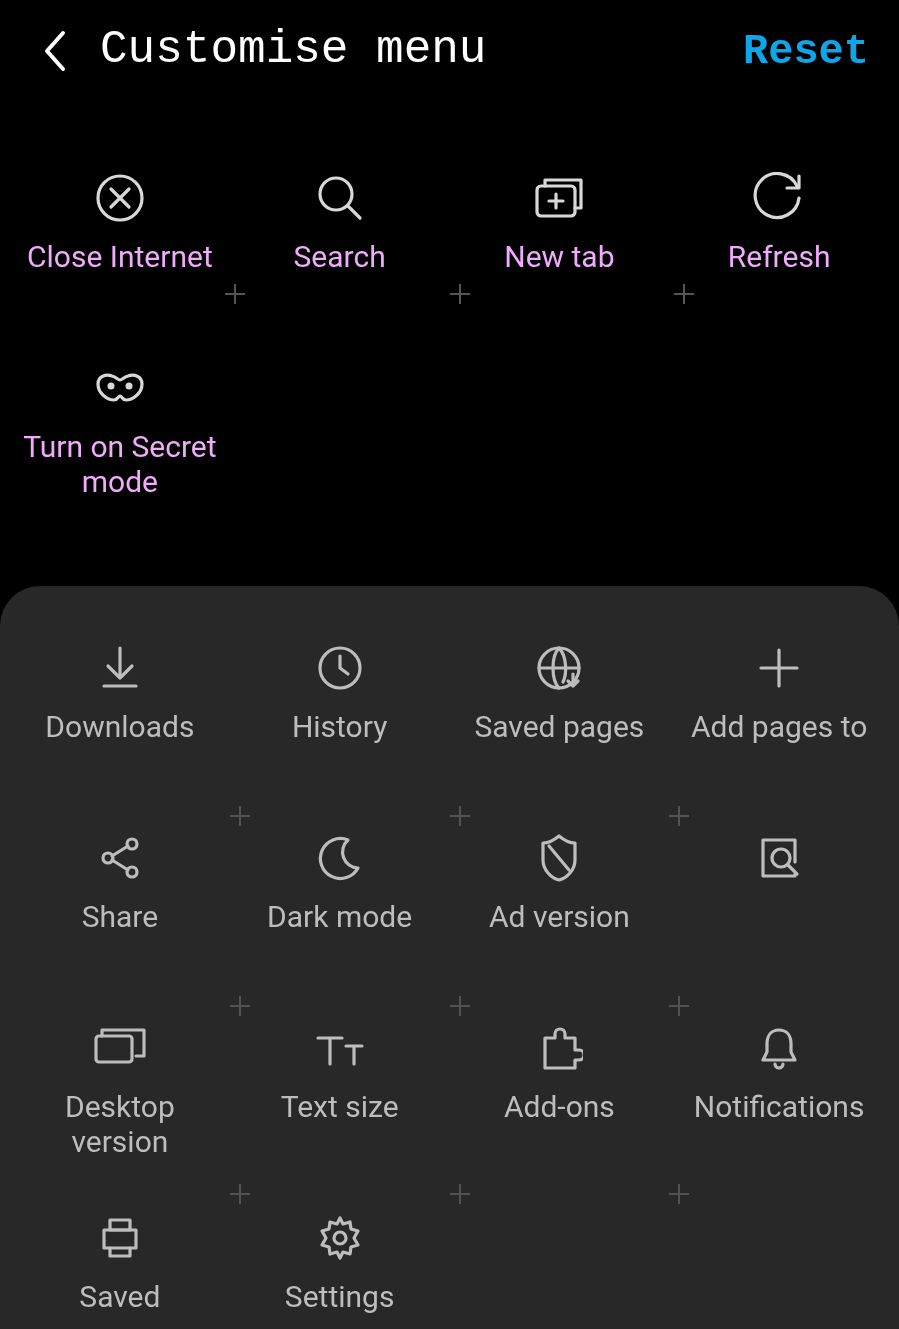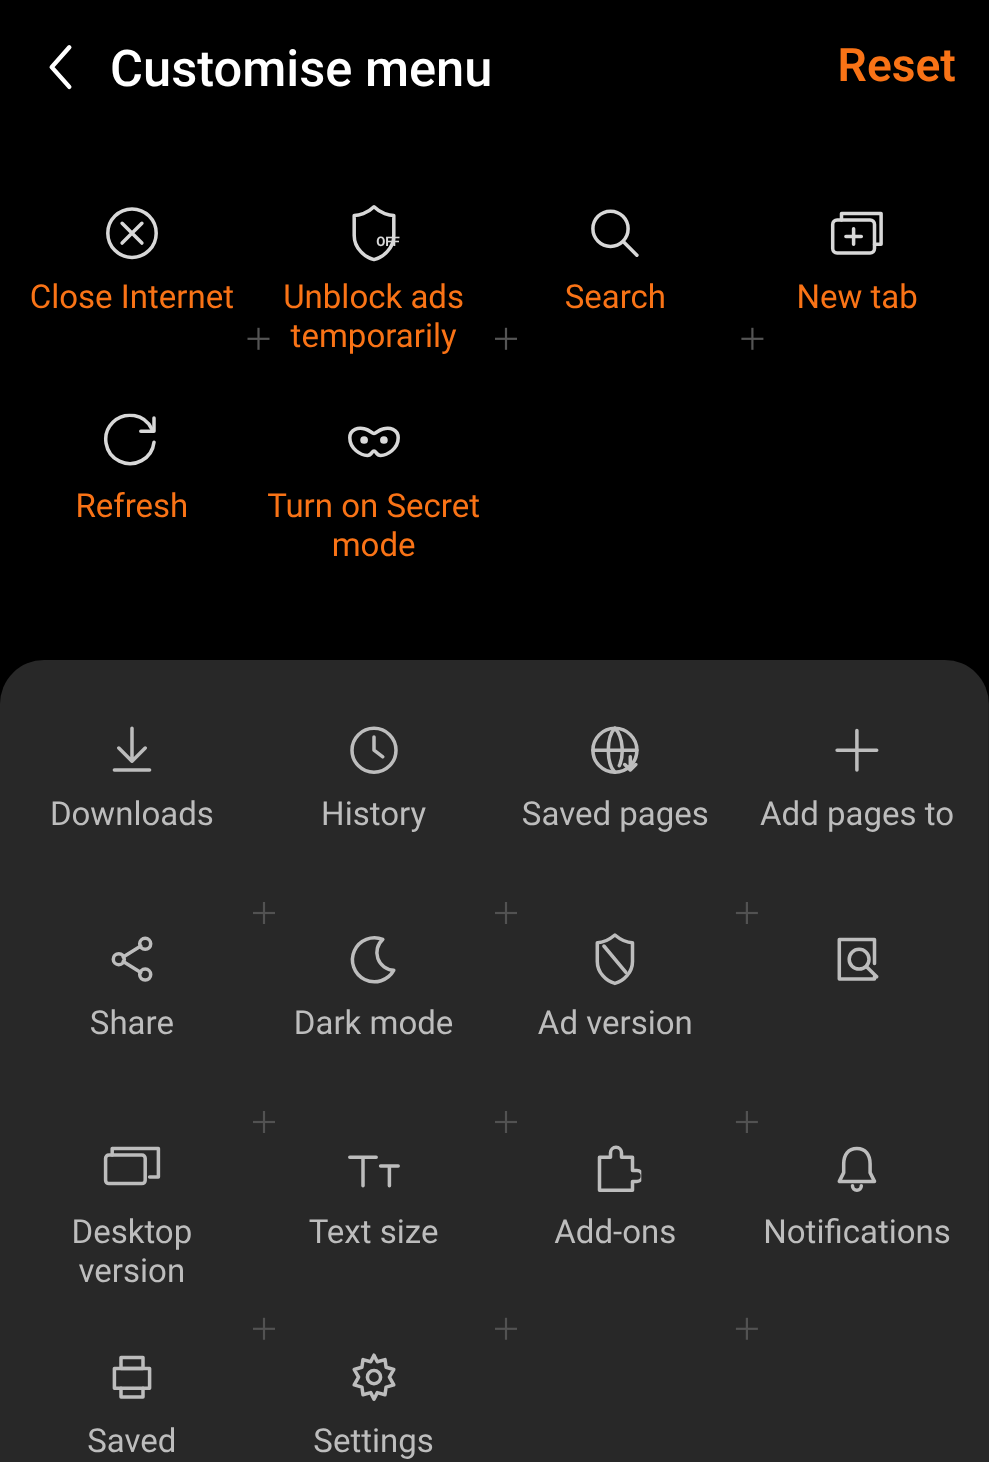--- a/index.html
+++ b/index.html
@@ -6,42 +6,43 @@
   html, body {
     width: 899px;
     height: 1329px;
     background: #000;
     font-family: -apple-system, BlinkMacSystemFont, "Segoe UI", Roboto, sans-serif;
     color: #e8e8e8;
     overflow: hidden;
   }
   .header {
     display: flex;
-    align-items: flex-start;
-    padding: 36px 30px 30px 30px;
+    align-items: flex-end;
+    padding: 24px 30px 30px 30px;
+    font-family: Liberation Mono, monospace;
   }
   .back-btn {
     width: 50px;
     height: 50px;
     display: flex;
     align-items: center;
     justify-content: center;
     cursor: pointer;
     margin-right: 20px;
   }
   .title {
     font-size: 46px;
     font-weight: 500;
     color: #fff;
     flex: 1;
   }
   .reset {
     font-size: 42px;
     font-weight: 600;
-    color: #f97316;
+    color: #0ea5e9;
     cursor: pointer;
   }
   .top-grid {
     position: relative;
     padding: 50px 10px 30px 10px;
     display: grid;
     grid-template-columns: repeat(4, 1fr);
     grid-template-rows: 190px 190px;
     column-gap: 0;
     row-gap: 0;
@@ -74,21 +75,21 @@
     align-items: center;
     justify-content: center;
     margin-bottom: 10px;
   }
   .tile .label {
     font-size: 30px;
     line-height: 1.15;
     color: #d8d8d8;
     max-width: 200px;
   }
-  .top-grid .tile .label { color: #f97316; }
+  .top-grid .tile .label { color: #f0abfc; }
   .bottom-grid .tile .label { color: #bdbdbd; }
   .plus {
     position: absolute;
     width: 20px;
     height: 20px;
     pointer-events: none;
   }
   .plus::before, .plus::after {
     content: "";
     position: absolute;
@@ -120,29 +121,20 @@
   <div class="tile">
     <div class="icon-wrap">
       <svg width="52" height="52" viewBox="0 0 52 52">
           <circle cx="26" cy="26" r="22" class="stroke-light"></circle>
           <path d="M17 17 L35 35 M35 17 L17 35" class="stroke-light"></path>
         </svg>
     </div>
     <div class="label">Close Internet</div>
   </div>
 
-  <div class="tile">
-    <div class="icon-wrap">
-      <svg width="52" height="56" viewBox="0 0 52 56">
-          <path d="M26 4 C20 10 12 12 8 12 V30 C8 42 18 50 26 52 C34 50 44 42 44 30 V12 C40 12 32 10 26 4 Z" class="stroke-light"></path>
-          <text x="28" y="40" class="off-text">OFF</text>
-        </svg>
-    </div>
-    <div class="label">Unblock ads temporarily</div>
-  </div>
 
   <div class="tile">
     <div class="icon-wrap">
       <svg width="52" height="52" viewBox="0 0 52 52">
           <circle cx="22" cy="22" r="16" class="stroke-light"></circle>
           <path d="M34 34 L46 46" class="stroke-light"></path>
         </svg>
     </div>
     <div class="label">Search</div>
   </div>

